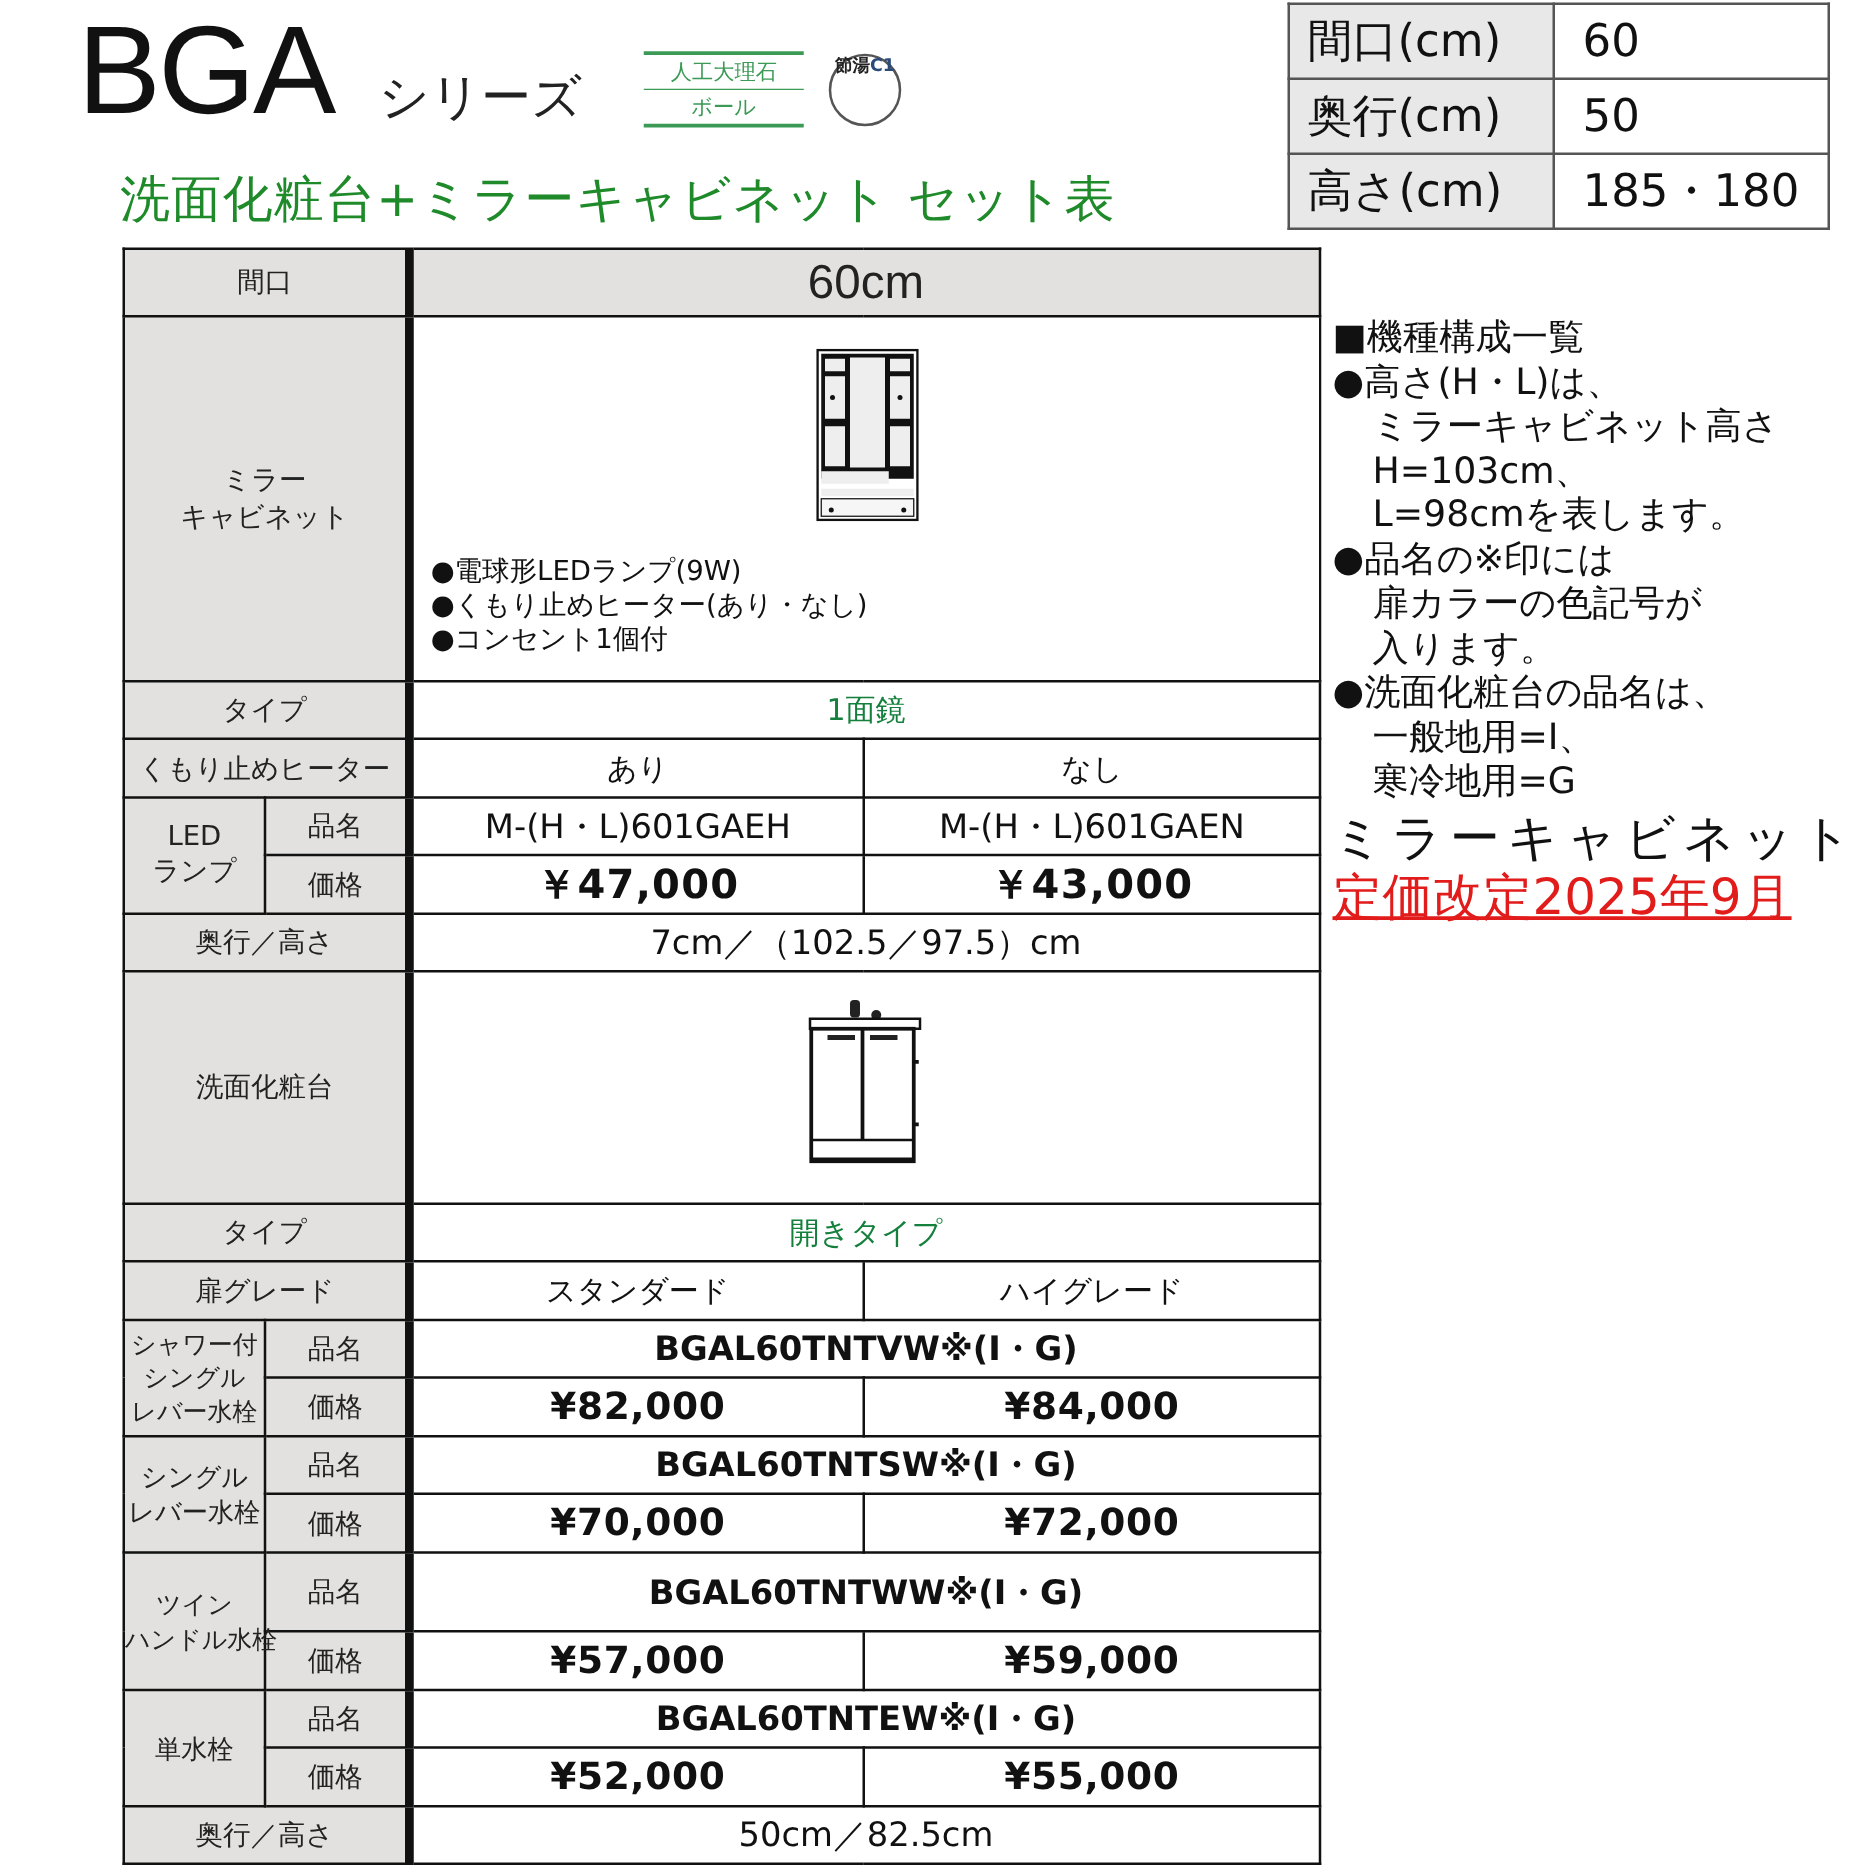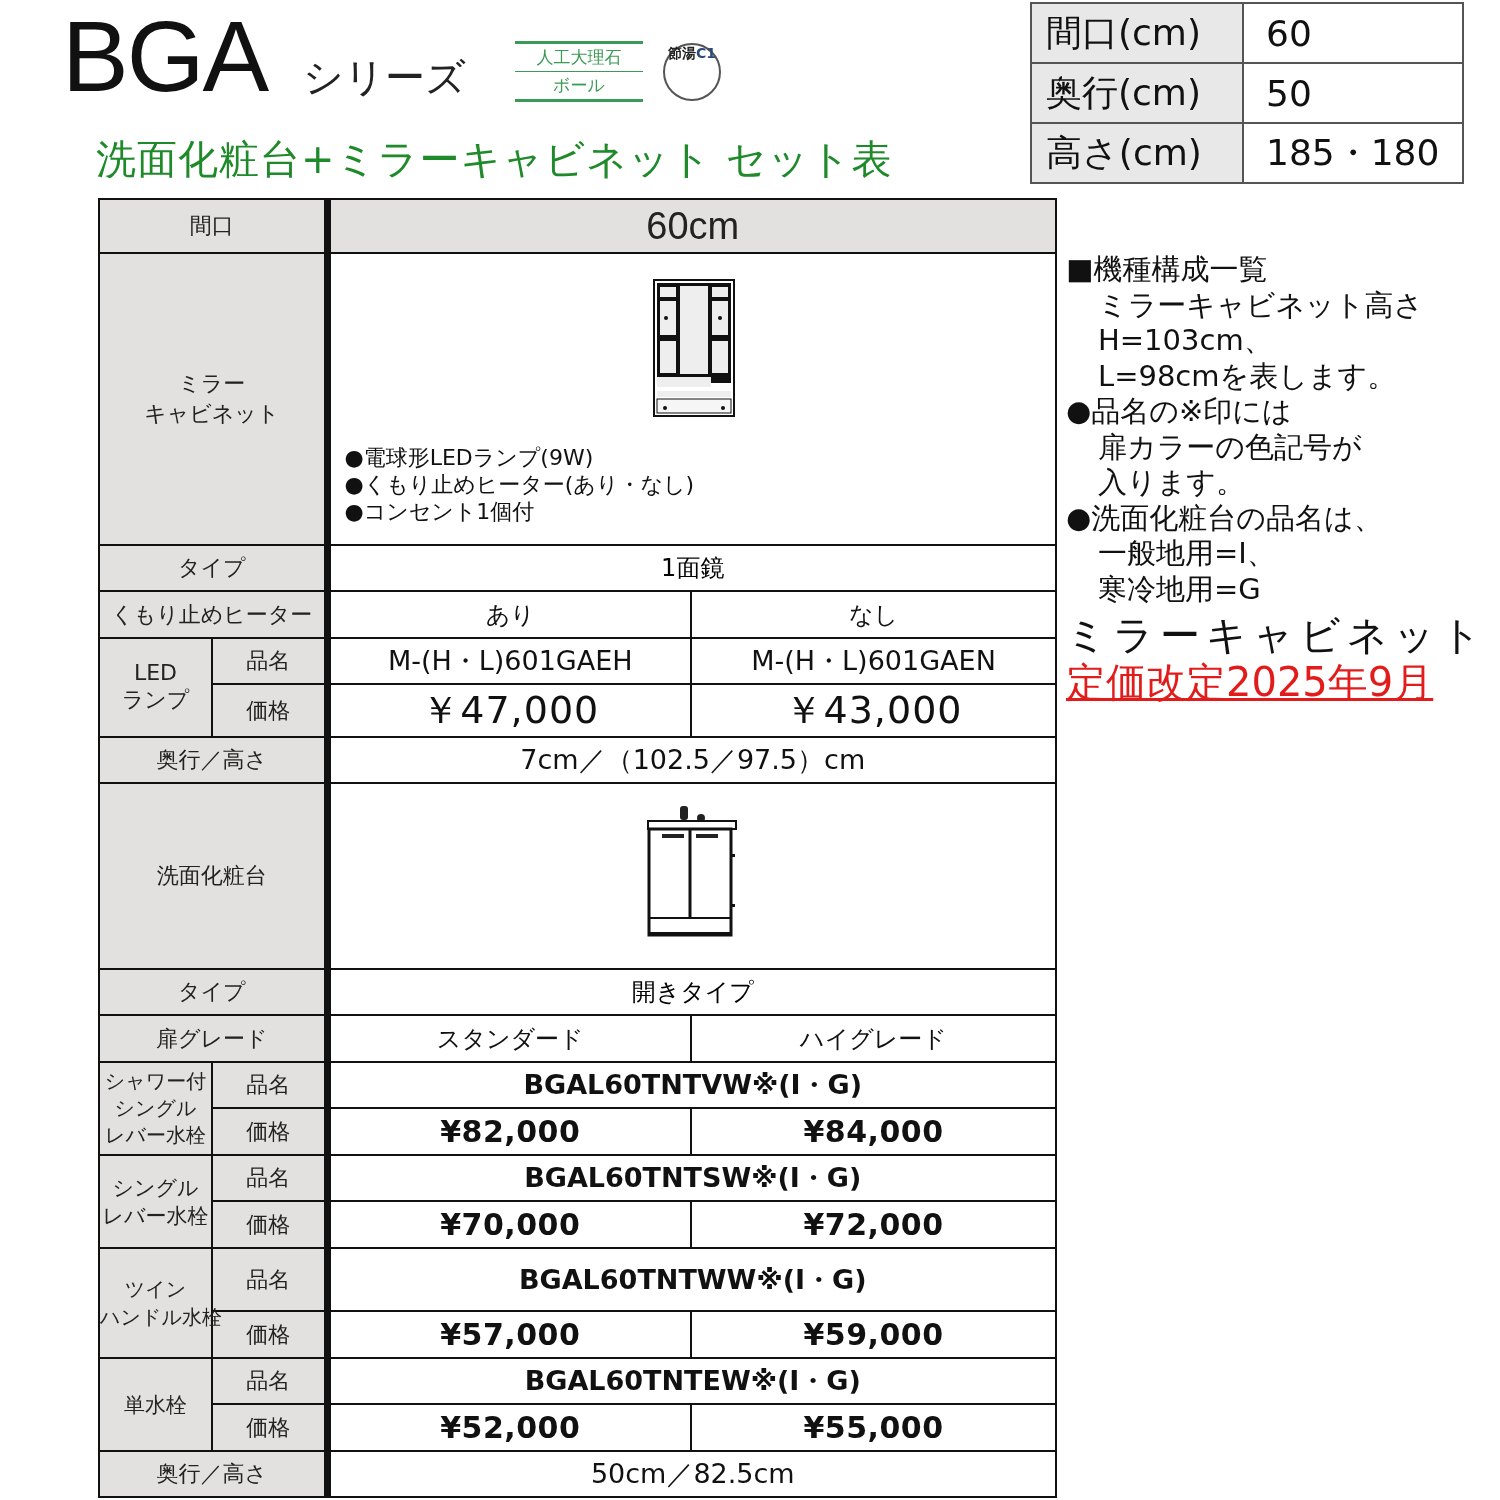--- a/index.html
+++ b/index.html
@@ -26,23 +26,23 @@
   .spec td { border:2px solid #555; height:58px; font-size:36px; padding:0 14px; }
   .spec td.k { background:#e8e8e8; width:182px; }
   .spec td.v { background:#fff; width:182px; padding-left:22px; }
 
   
   .main { position:absolute; left:98px; top:198px; border-collapse:collapse; table-layout:fixed; width:957px; }
   .main td { border:2px solid #111; text-align:center; vertical-align:middle; padding:0; }
   .main td.h { background:#e2e1df; font-size:22px; color:#222; }
   .main td.sep { border-right:7px solid #111; }
   .main td.val { background:#fff; }
-  .gray-text { color:#000000; font-size:24px; }
+  .gray-text { color:#15803d; font-size:24px; }
   .val-lg { font-size:27px; }
-  .price-lg { font-size:38px; letter-spacing:1px; }
+  .price-lg { font-size:32px; letter-spacing:1px;font-weight:bold; }
   .price-md { font-size:30px; font-weight:bold; letter-spacing:0.5px; color:#111; }
   .model { font-size:27px; font-weight:bold; color:#111; }
   .model-b { font-size:27px; color:#111; }
   .bullets { text-align:left; font-size:22px; line-height:27px; padding:0 0 14px 14px; }
 
   
   .notes { position:absolute; left:1066px; top:252px; font-size:29px; line-height:35.5px; color:#111; }
   .notes .ind { padding-left:32px; }
   .notes .big { font-size:40px; line-height:48px; letter-spacing:6px; margin-top:4px; }
   .notes .red { font-size:40px; line-height:46px; color:#e21b1b; text-decoration:underline; text-decoration-thickness:3px; }
@@ -248,20 +248,21 @@
 
   <tr style="height:46px">
     <td class="h sep" colspan="2">奥行／高さ</td>
     <td class="val val-lg" colspan="2">50cm／82.5cm</td>
   </tr>
 </tbody>
   </table>
 
 <div class="notes">
   <div>■機種構成一覧</div>
+  <div>●高さ(H・L)は、</div>
   <div class="ind">ミラーキャビネット高さ</div>
   <div class="ind">H=103cm、</div>
   <div class="ind">L=98cmを表します。</div>
   <div>●品名の※印には</div>
   <div class="ind">扉カラーの色記号が</div>
   <div class="ind">入ります。</div>
   <div>●洗面化粧台の品名は、</div>
   <div class="ind">一般地用=I、</div>
   <div class="ind">寒冷地用=G</div>
   <div class="big">ミラーキャビネット</div>

